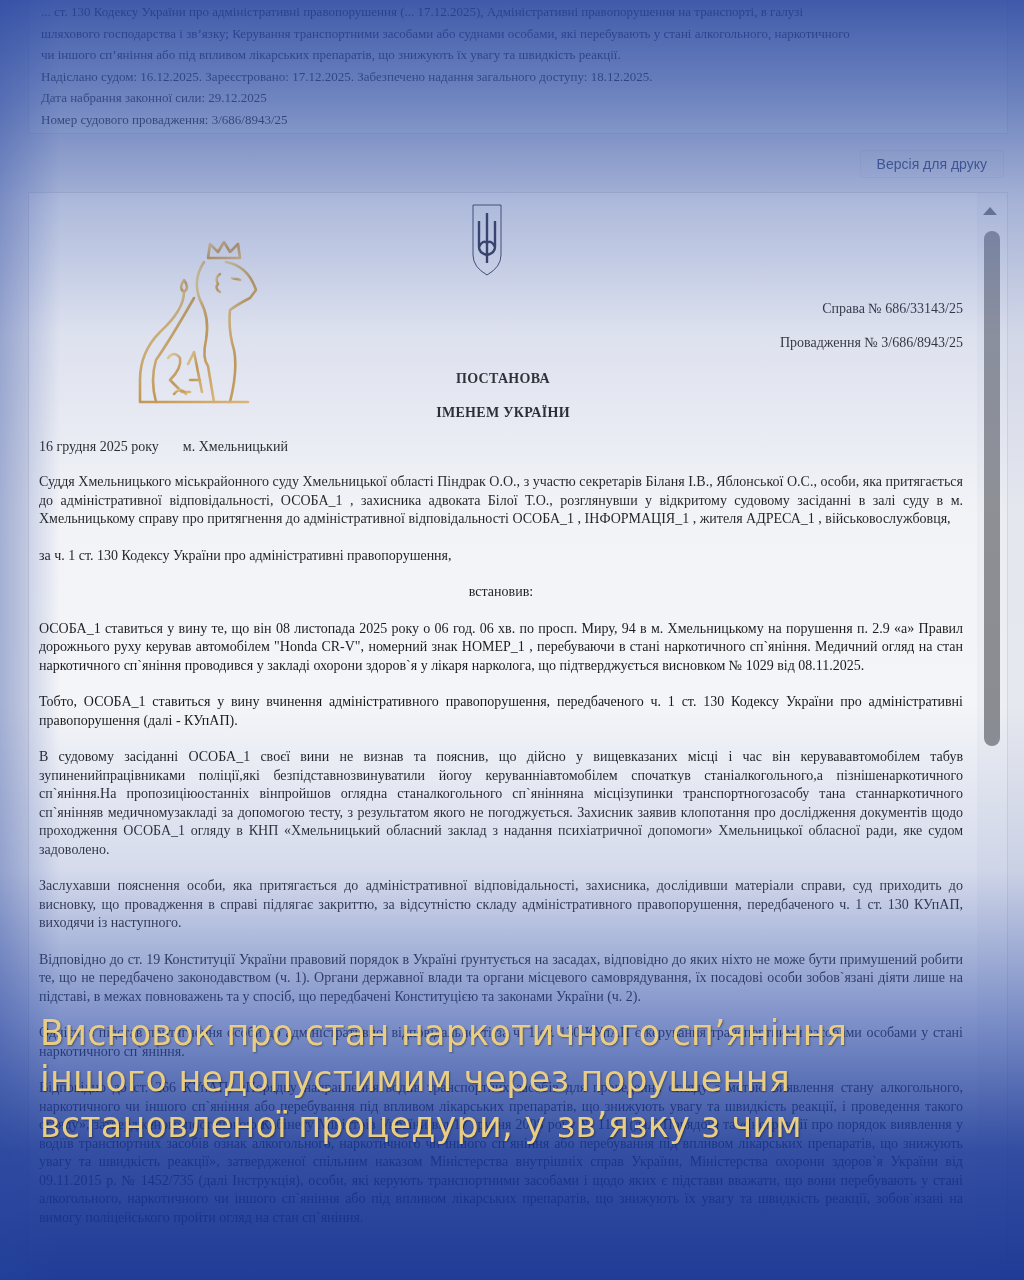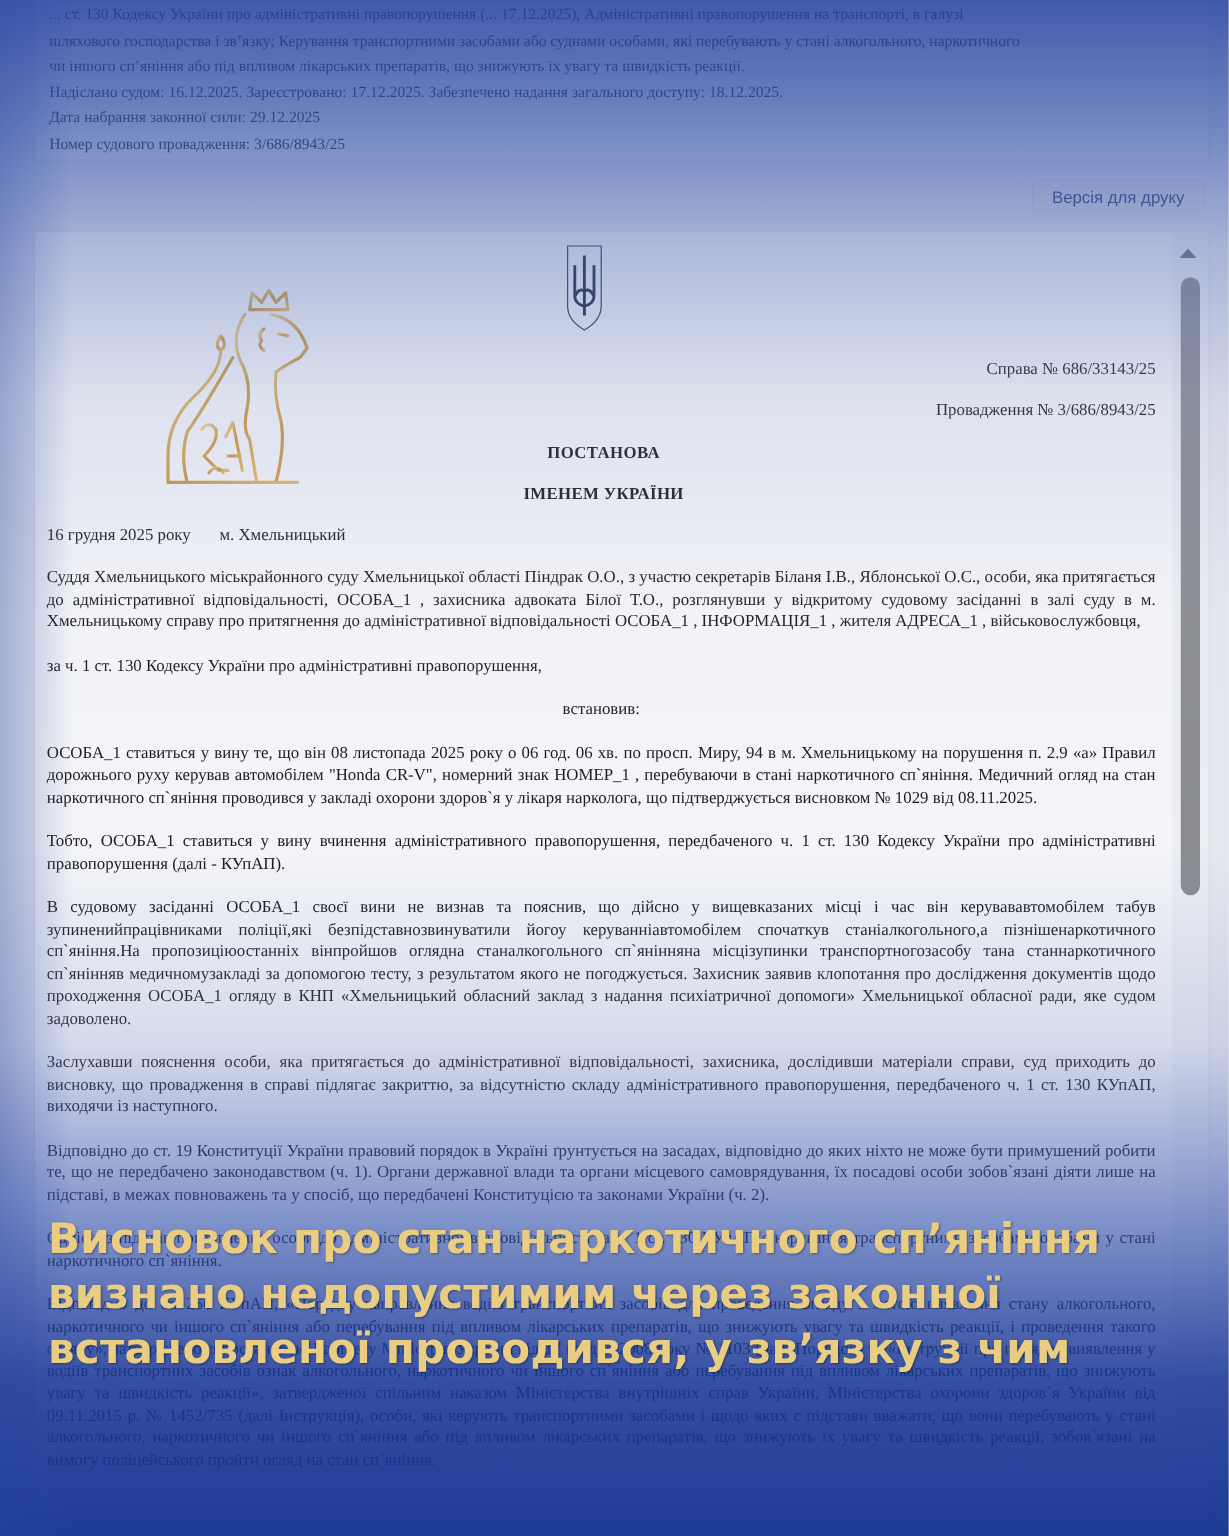--- a/index.html
+++ b/index.html
@@ -91,21 +91,20 @@
     position: absolute; left: 0; top: 0; width: 60px; height: 1280px;
     pointer-events: none;
     background: linear-gradient(90deg, rgba(40,70,160,0.35), rgba(40,70,160,0));
   }
   .headline {
     position: absolute; left: 40px; top: 1010px; width: 940px;
     font-family: "DejaVu Sans", "Liberation Sans", sans-serif;
     font-size: 35px; line-height: 46px; color: #e9cd82;
     letter-spacing: 0.2px;
     text-shadow: 1px 1px 2px rgba(0,0,0,0.35);
-    font-weight: bold;
   }
   .headline div { white-space: nowrap; }
 </style>
 </head>
 <body>
 
 <div class="meta-panel">
   <p>... ст. 130 Кодексу України про адміністративні правопорушення (... 17.12.2025), Адміністративні правопорушення на транспорті, в галузі</p>
   <p>шляхового господарства і зв’язку; Керування транспортними засобами або суднами особами, які перебувають у стані алкогольного, наркотичного</p>
   <p>чи іншого сп’яніння або під впливом лікарських препаратів, що знижують їх увагу та швидкість реакції.</p>
@@ -172,15 +171,15 @@
     <path d="M58 124 L64 112 L72 152 M60 140 L70 140"></path>
     <path d="M44 154 Q50 146 56 154"></path>
   </g>
 </svg>
 
 <div class="overlay"></div>
 <div class="overlay-left"></div>
 
 <div class="headline">
   <div>Висновок про стан наркотичного сп’яніння</div>
-  <div>визнано недопустимим через законної</div>
-  <div>встановленої проводився, у зв’язку з чим</div>
+  <div>іншого недопустимим через порушення</div>
+  <div>встановленої процедури, у зв’язку з чим</div>
 </div>
 
 </body></html>

